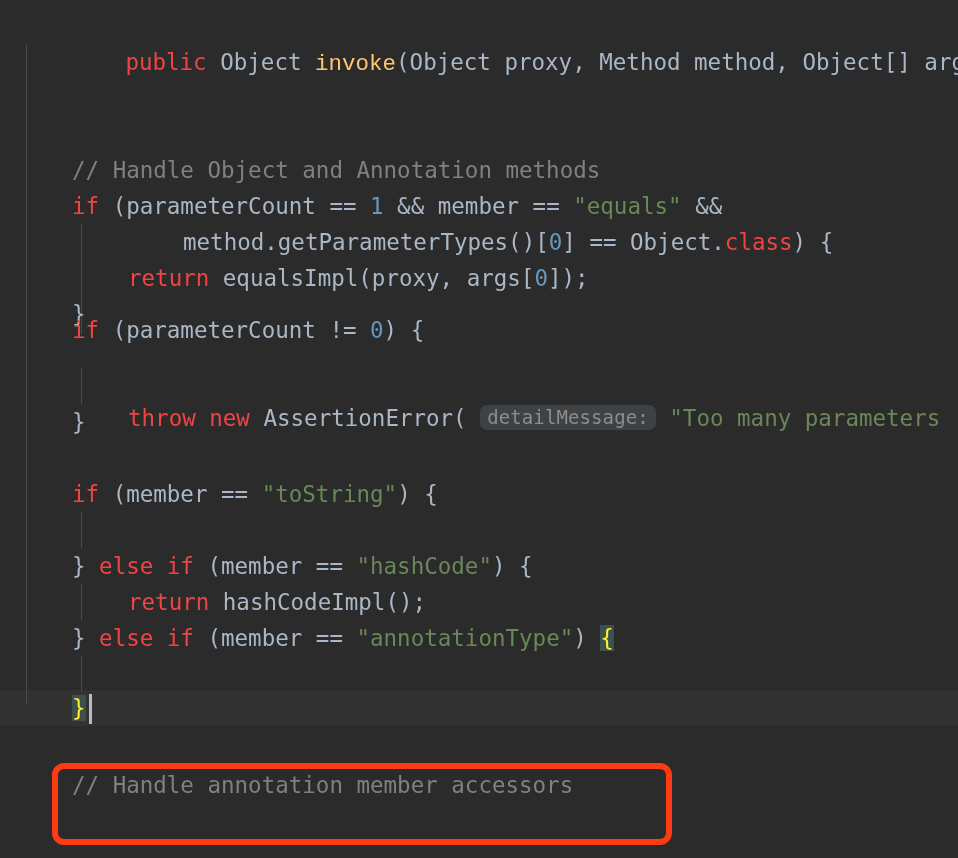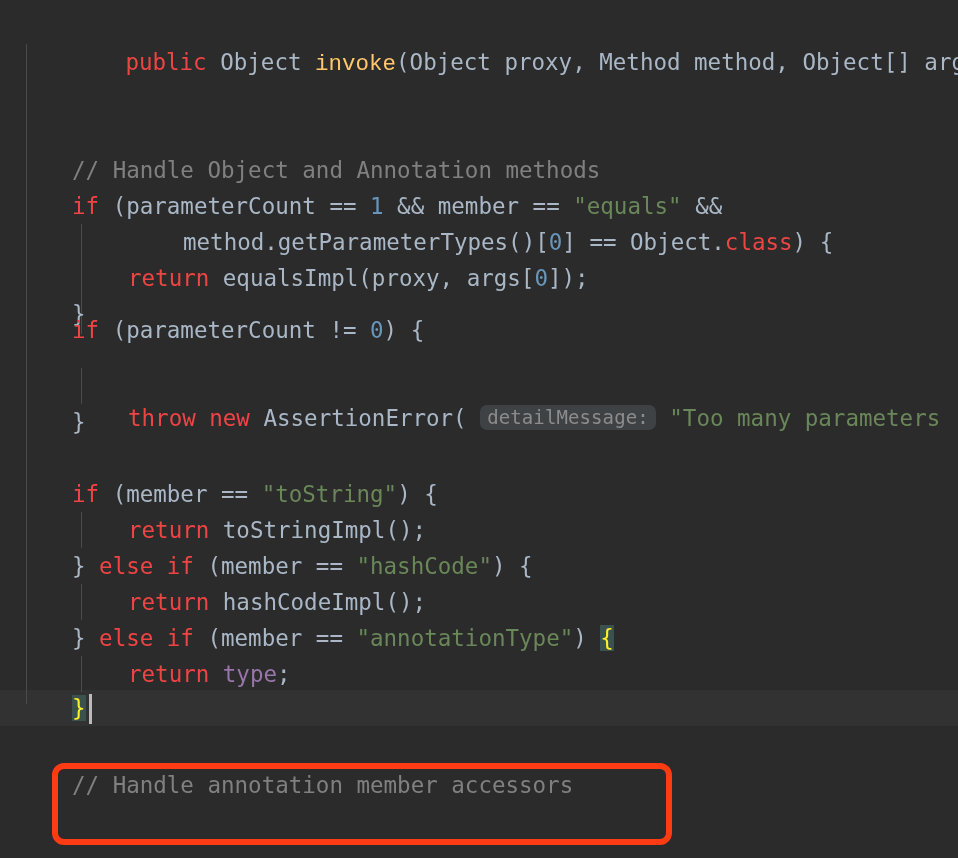--- a/index.html
+++ b/index.html
@@ -156,39 +156,33 @@
     <div class="line" style="top:404px;">
       <span class="txt" style="left:72px;"><span class="plain">}</span></span>
     </div>
 
     <div class="line" style="top:440px;"></div>
 
     <div class="line" style="top:476px;">
       <span class="txt" style="left:72px;"><span class="kw">if</span><span class="plain"> (member == </span><span class="str">"toString"</span><span class="plain">) {</span></span>
     </div>
 
-    <div class="line" style="top:512px;">
-      <span class="txt" style="left:128px;"><span class="kw">return</span><span class="plain"> toStringImpl();</span></span>
-    </div>
 
     <div class="line" style="top:548px;">
       <span class="txt" style="left:72px;"><span class="plain">} </span><span class="kw">else</span><span> </span><span class="kw">if</span><span class="plain"> (member == </span><span class="str">"hashCode"</span><span class="plain">) {</span></span>
     </div>
 
     <div class="line" style="top:584px;">
       <span class="txt" style="left:128px;"><span class="kw">return</span><span class="plain"> hashCodeImpl();</span></span>
     </div>
 
     <div class="line" style="top:620px;">
       <span class="txt" style="left:72px;"><span class="plain">} </span><span class="kw">else</span><span> </span><span class="kw">if</span><span class="plain"> (member == </span><span class="str">"annotationType"</span><span class="plain">) </span><span class="brace-match">{</span></span>
     </div>
 
-    <div class="line" style="top:656px;">
-      <span class="txt" style="left:128px;"><span class="kw">return</span><span> </span><span class="field">type</span><span class="plain">;</span></span>
-    </div>
 
     <div class="line" style="top:690px;">
       <span class="txt" style="left:72px;"><span class="brace-match">}</span></span>
       <span class="caret" style="left:89px; top:4px;"></span>
     </div>
 
     <div class="line" style="top:726px;"></div>
 
     <div class="line" style="top:767px;">
       <span class="txt" style="left:72px;text-align:right;"><span class="cmt">// Handle annotation member accessors</span></span>

